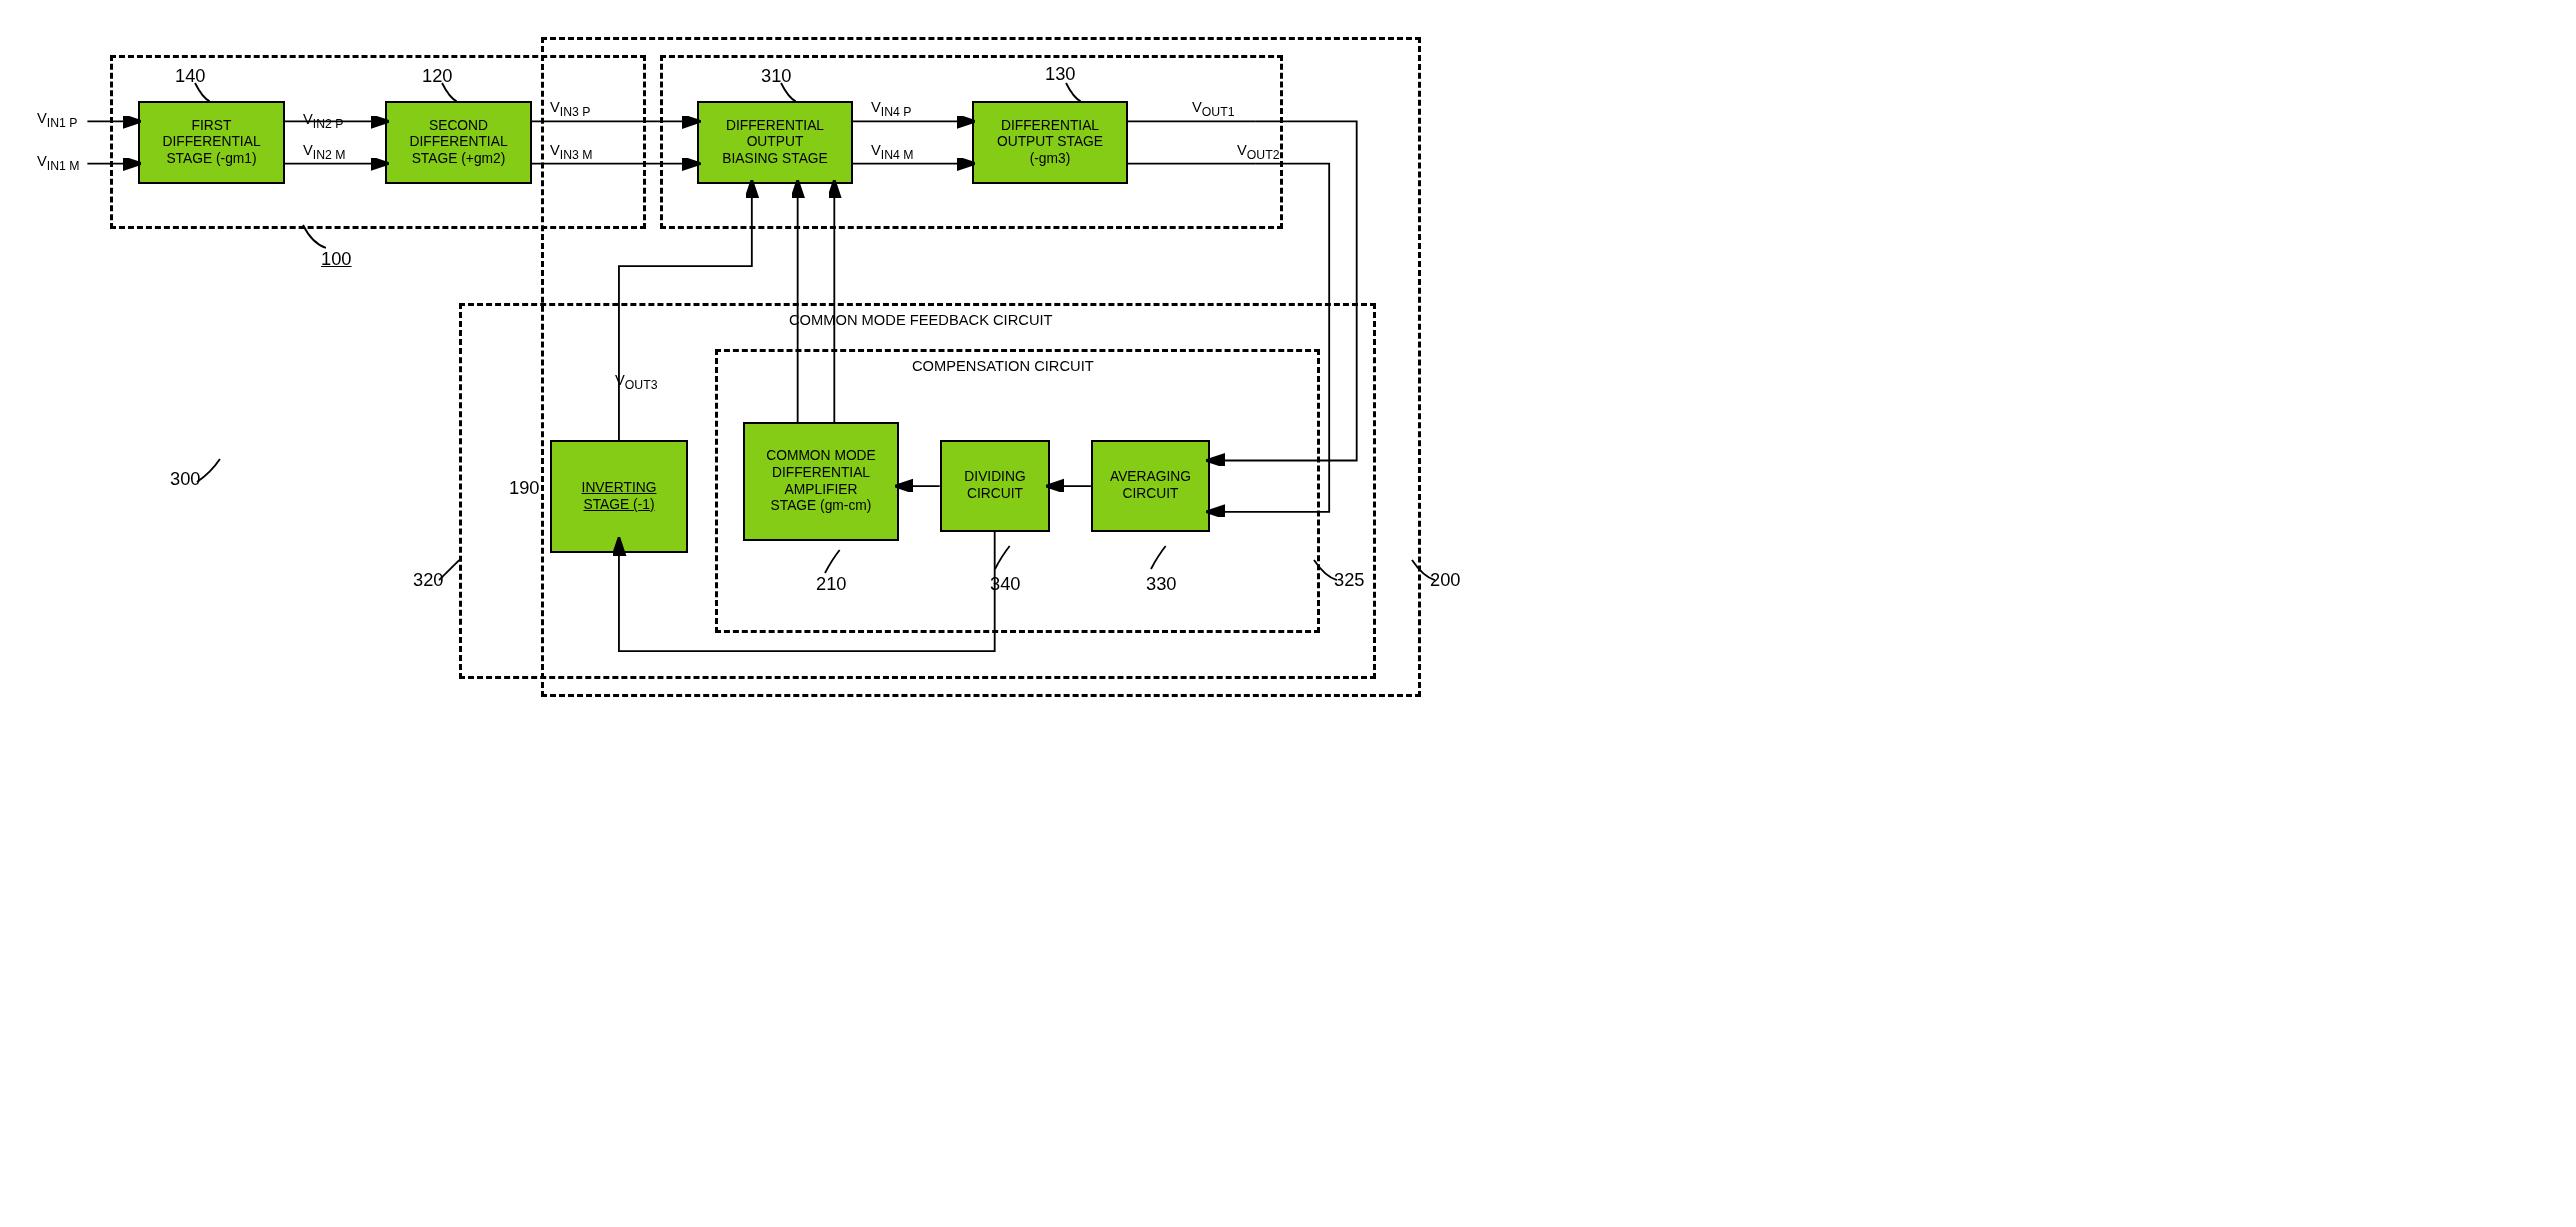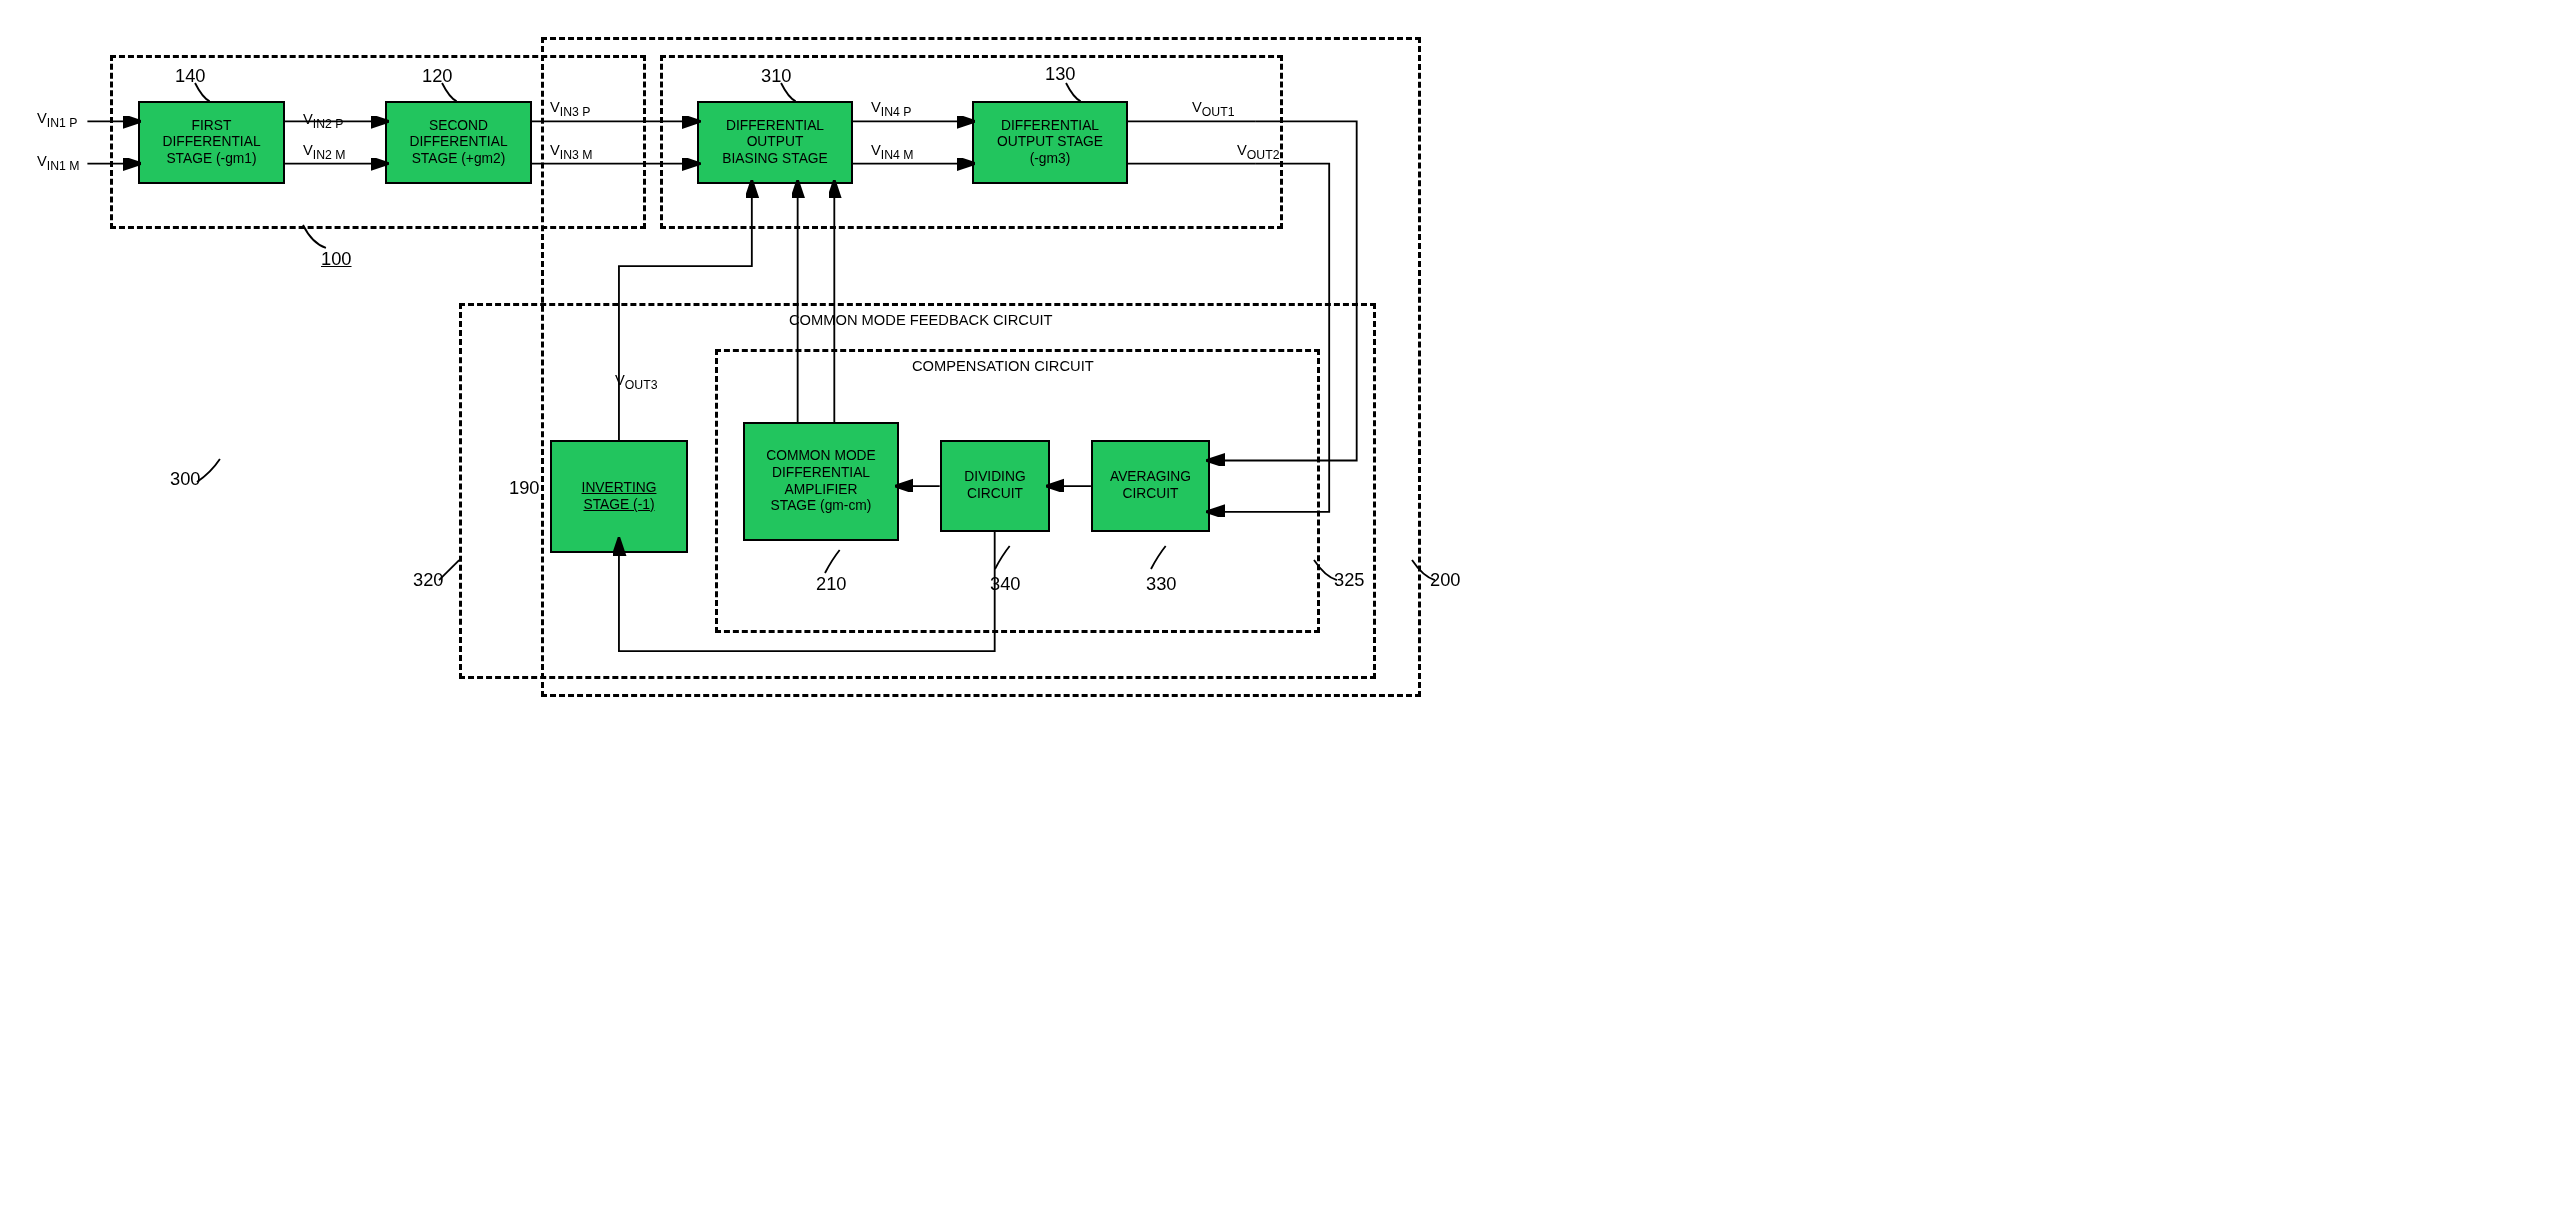--- a/index.html
+++ b/index.html
@@ -22,21 +22,21 @@
     position: absolute;
     border: 2.8px solid #000;
     box-sizing: border-box;
     display: flex;
     align-items: center;
     justify-content: center;
     text-align: center;
     font-size: 13.8px;
     line-height: 1.2;
     padding: 3.7px;
-    background: #22c55e;
+    background: #84cc16;
   }
   .label {
     position: absolute;
     font-size: 16.5px;
     white-space: nowrap;
   }
   .ref {
     position: absolute;
     font-size: 18.3px;
   }

